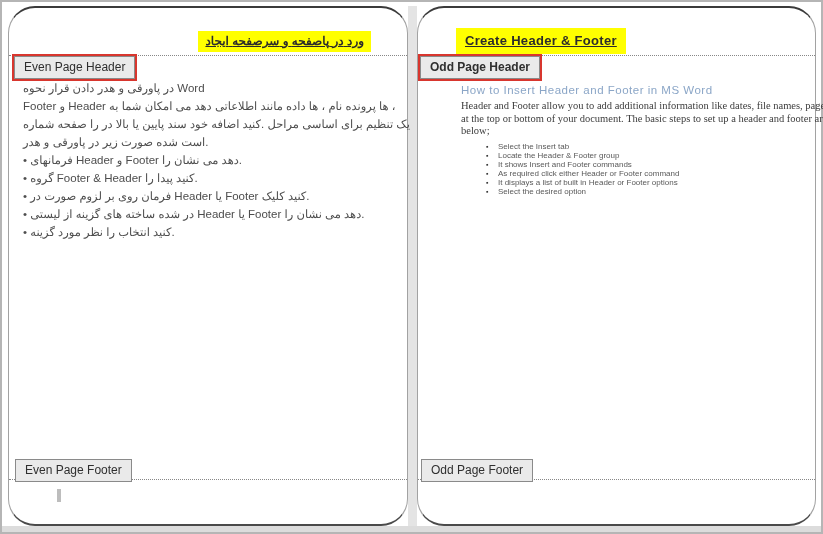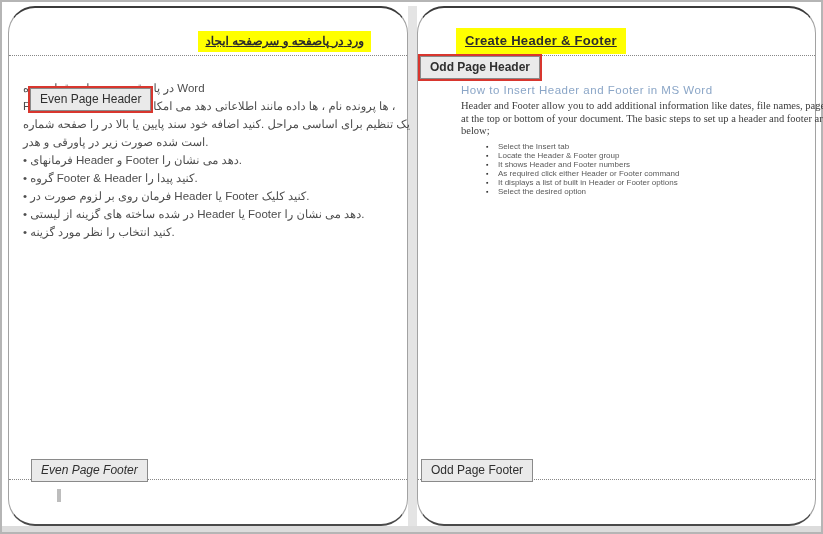--- a/index.html
+++ b/index.html
@@ -39,22 +39,22 @@
   .footer-line { top:471px; }
 
   .tab {
     position:absolute; background:#eaeaea; border:1px solid #8a8a8a;
     font-size:12px; color:#2f2f2f; padding:3px 9px 4px 9px;
     white-space:nowrap; z-index:3; line-height:14px;
   }
   .tab.red { box-shadow:0 0 0 2px #d8362e; }
   .header-tab { top:48px; }
   .footer-tab { top:451px; }
-  .tab-left-h { left:21px;margin-top:32px; }
-  .tab-left-f { left:22px;font-style:italic; }
+  .tab-left-h { left:5px; }
+  .tab-left-f { left:6px; }
   .tab-right-h { left:2px;font-weight:bold; }
   .tab-right-f { left:3px; }
 
   .doc-title {
     position:absolute; background:#ffff00; color:#2b2b2b;
     font-weight:bold; text-decoration:underline; white-space:nowrap;
     z-index:2;
   }
   .title-left {
     top:23px; right:36px; font-size:12px; padding:3px 7px 4px 7px;
@@ -145,21 +145,21 @@
     </div>
 
     <div class="en-bullets">
       <div class="bullet-row">
         <span class="sq">▪</span><span>Select the Insert tab</span>
       </div>
       <div class="bullet-row">
         <span class="sq">▪</span><span>Locate the Header &amp; Footer group</span>
       </div>
       <div class="bullet-row">
-        <span class="sq">▪</span><span>It shows Header and Footer numbers</span>
+        <span class="sq">▪</span><span>It shows Insert and Footer commands</span>
       </div>
       <div class="bullet-row">
         <span class="sq">▪</span><span>As required click either Header or Footer command</span>
       </div>
       <div class="bullet-row">
         <span class="sq">▪</span><span>It displays a list of built in Header or Footer options</span>
       </div>
       <div class="bullet-row">
         <span class="sq">▪</span><span>Select the desired option</span>
       </div>

